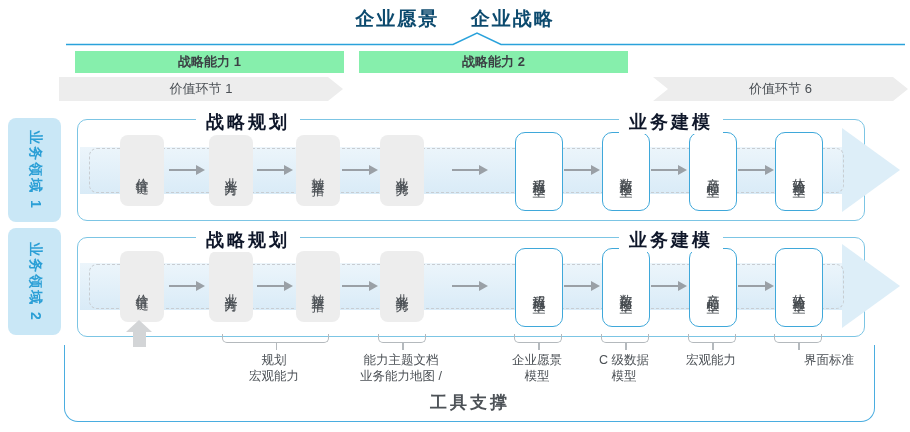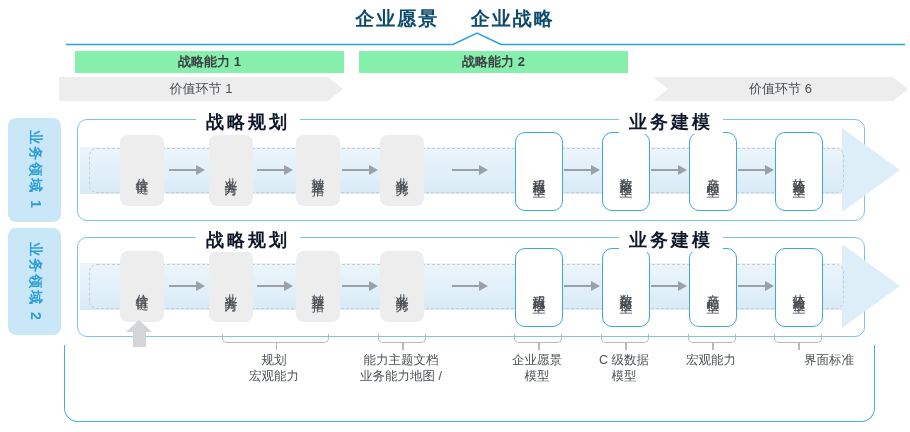--- a/index.html
+++ b/index.html
@@ -182,20 +182,21 @@
     <div class="harrow" style="left:91px;top:47px;"></div>
     <div class="harrow" style="left:179px;top:47px;"></div>
     <div class="harrow" style="left:264px;top:47px;"></div>
     <div class="harrow" style="left:374px;top:47px;"></div>
     <div class="harrow" style="left:486px;top:47px;"></div>
     <div class="harrow" style="left:573px;top:47px;"></div>
     <div class="harrow" style="left:660px;top:47px;"></div>
   </div>
 
   <div class="tools"></div>
+  <div class="tools-title">工具支撑</div>
 
   <div class="up-head"></div>
   <div class="up-shaft"></div>
 
 
   <div class="bracket" style="left:222px;width:105px;"></div>
   <div class="bracket" style="left:378px;width:46px;"></div>
   <div class="bracket" style="left:514px;width:46px;"></div>
   <div class="bracket" style="left:601px;width:46px;"></div>
   <div class="bracket" style="left:688px;width:46px;"></div>

